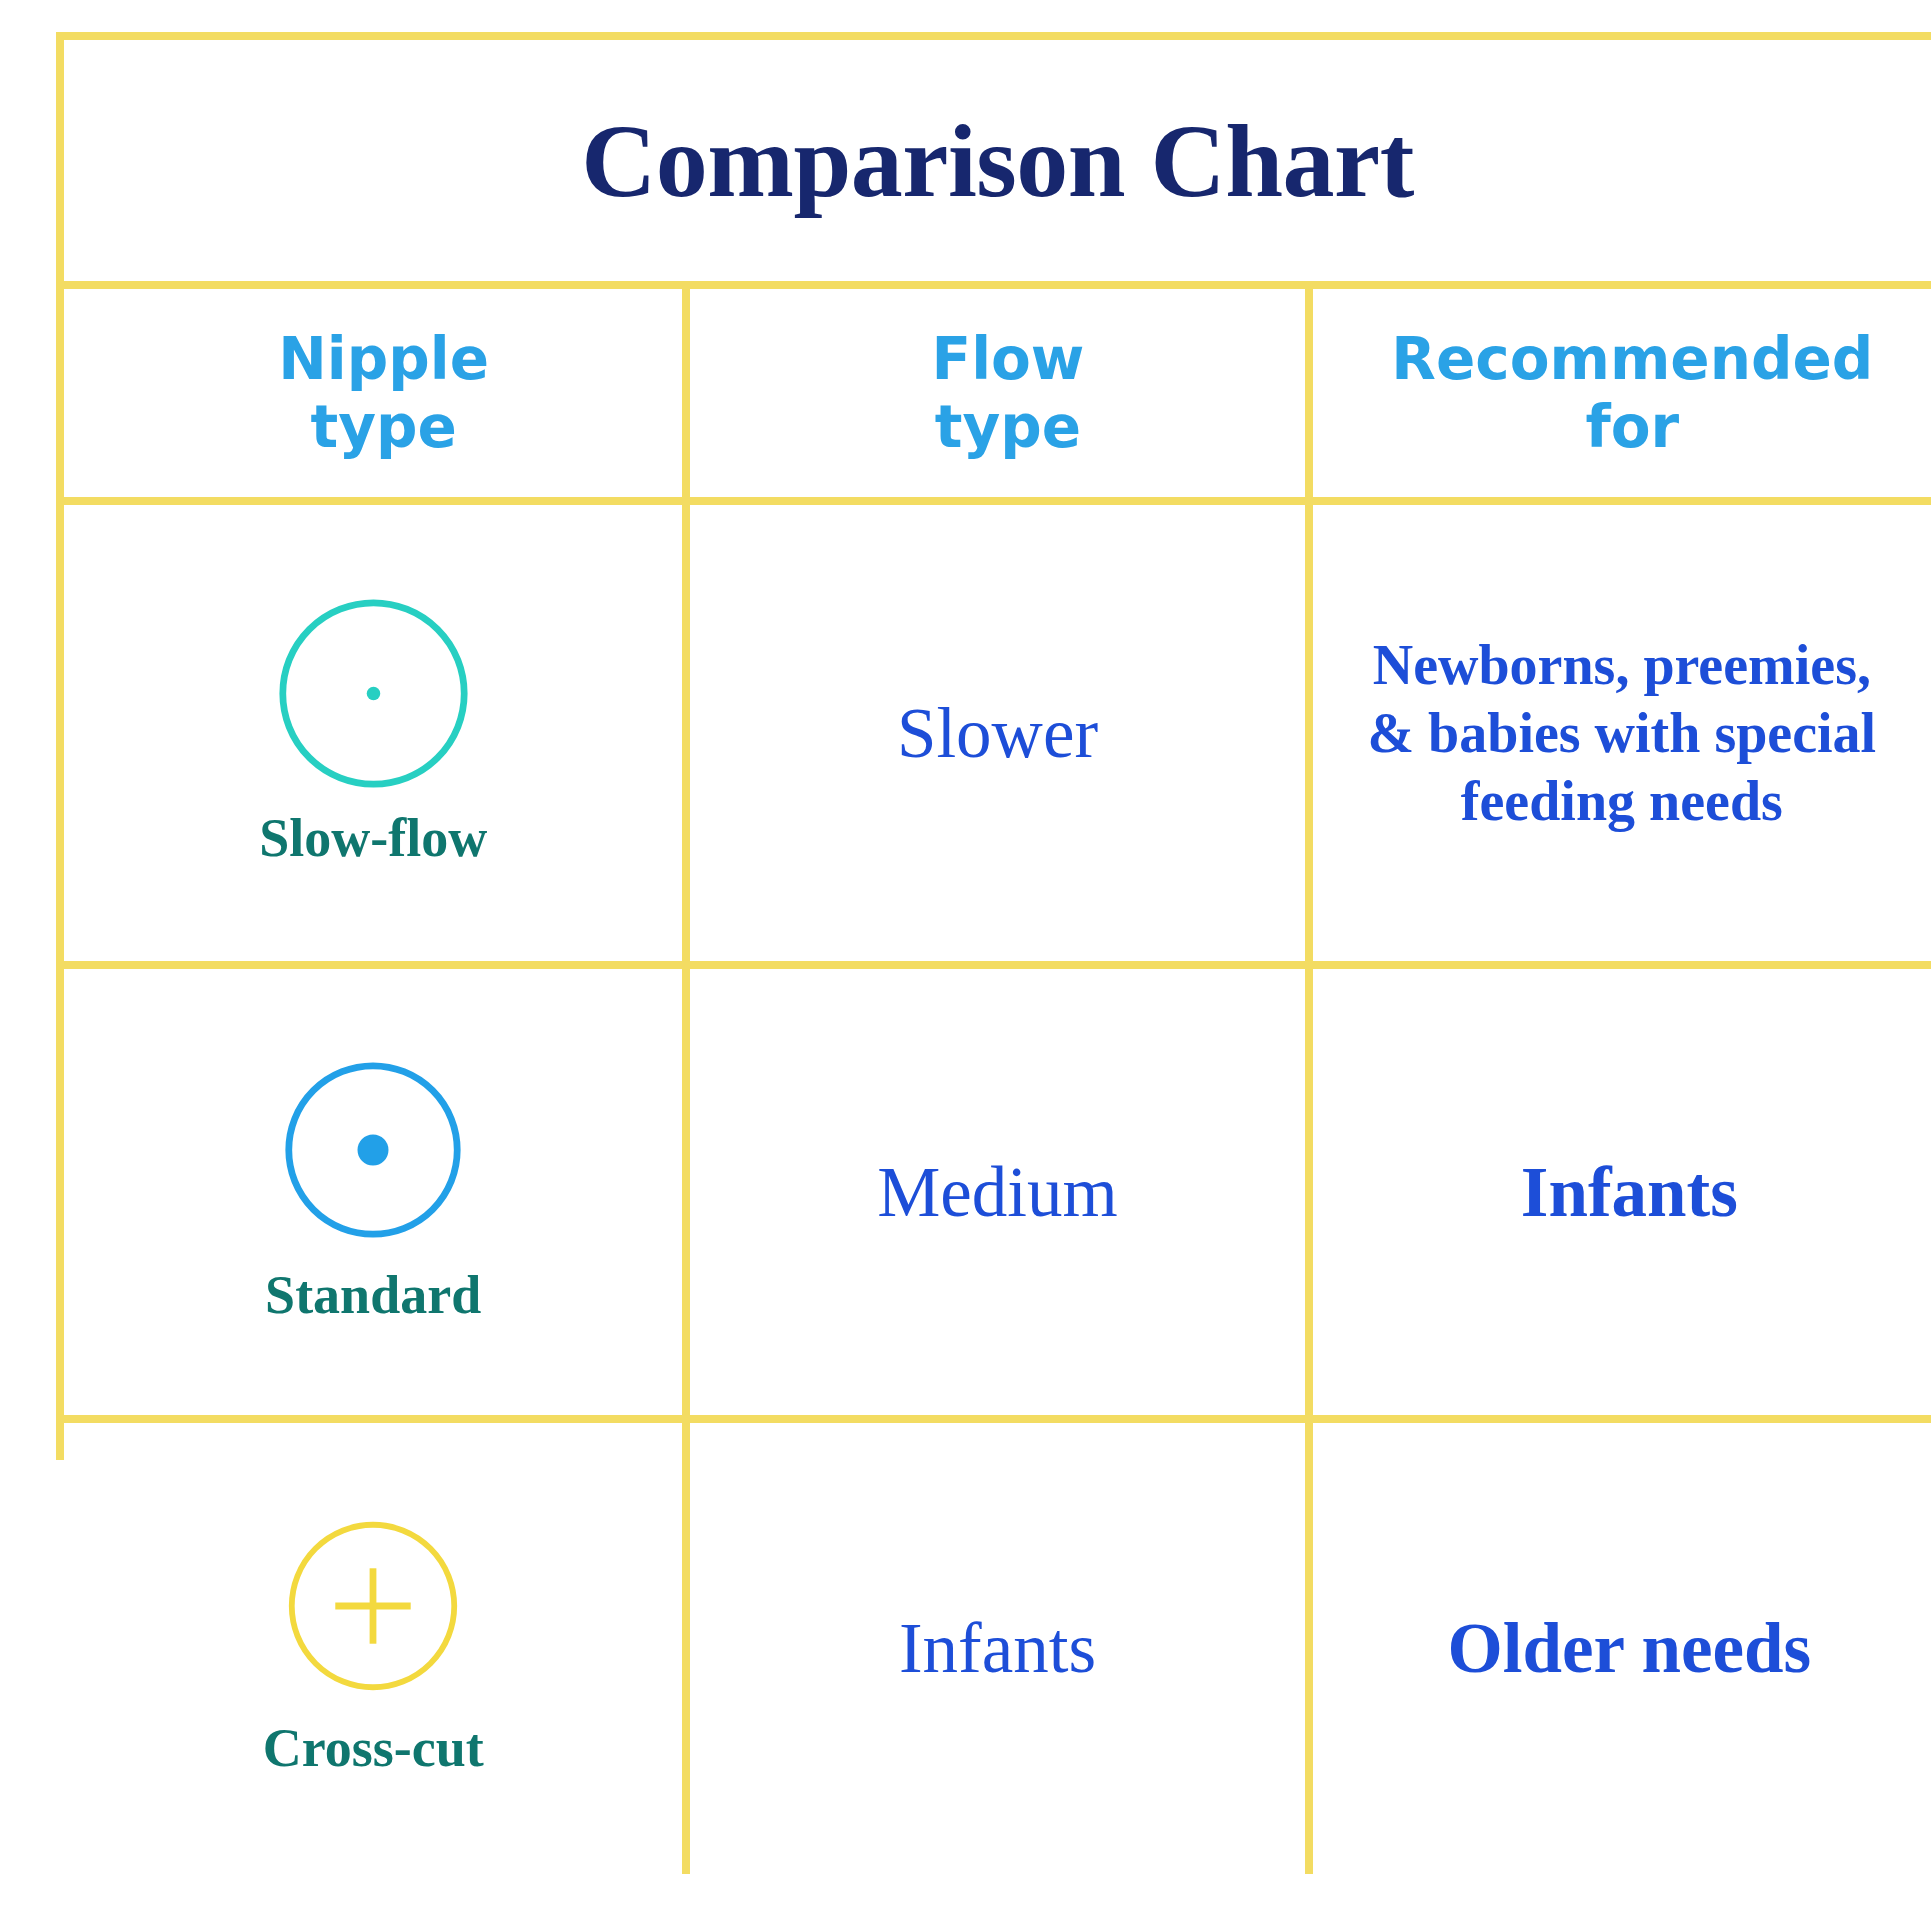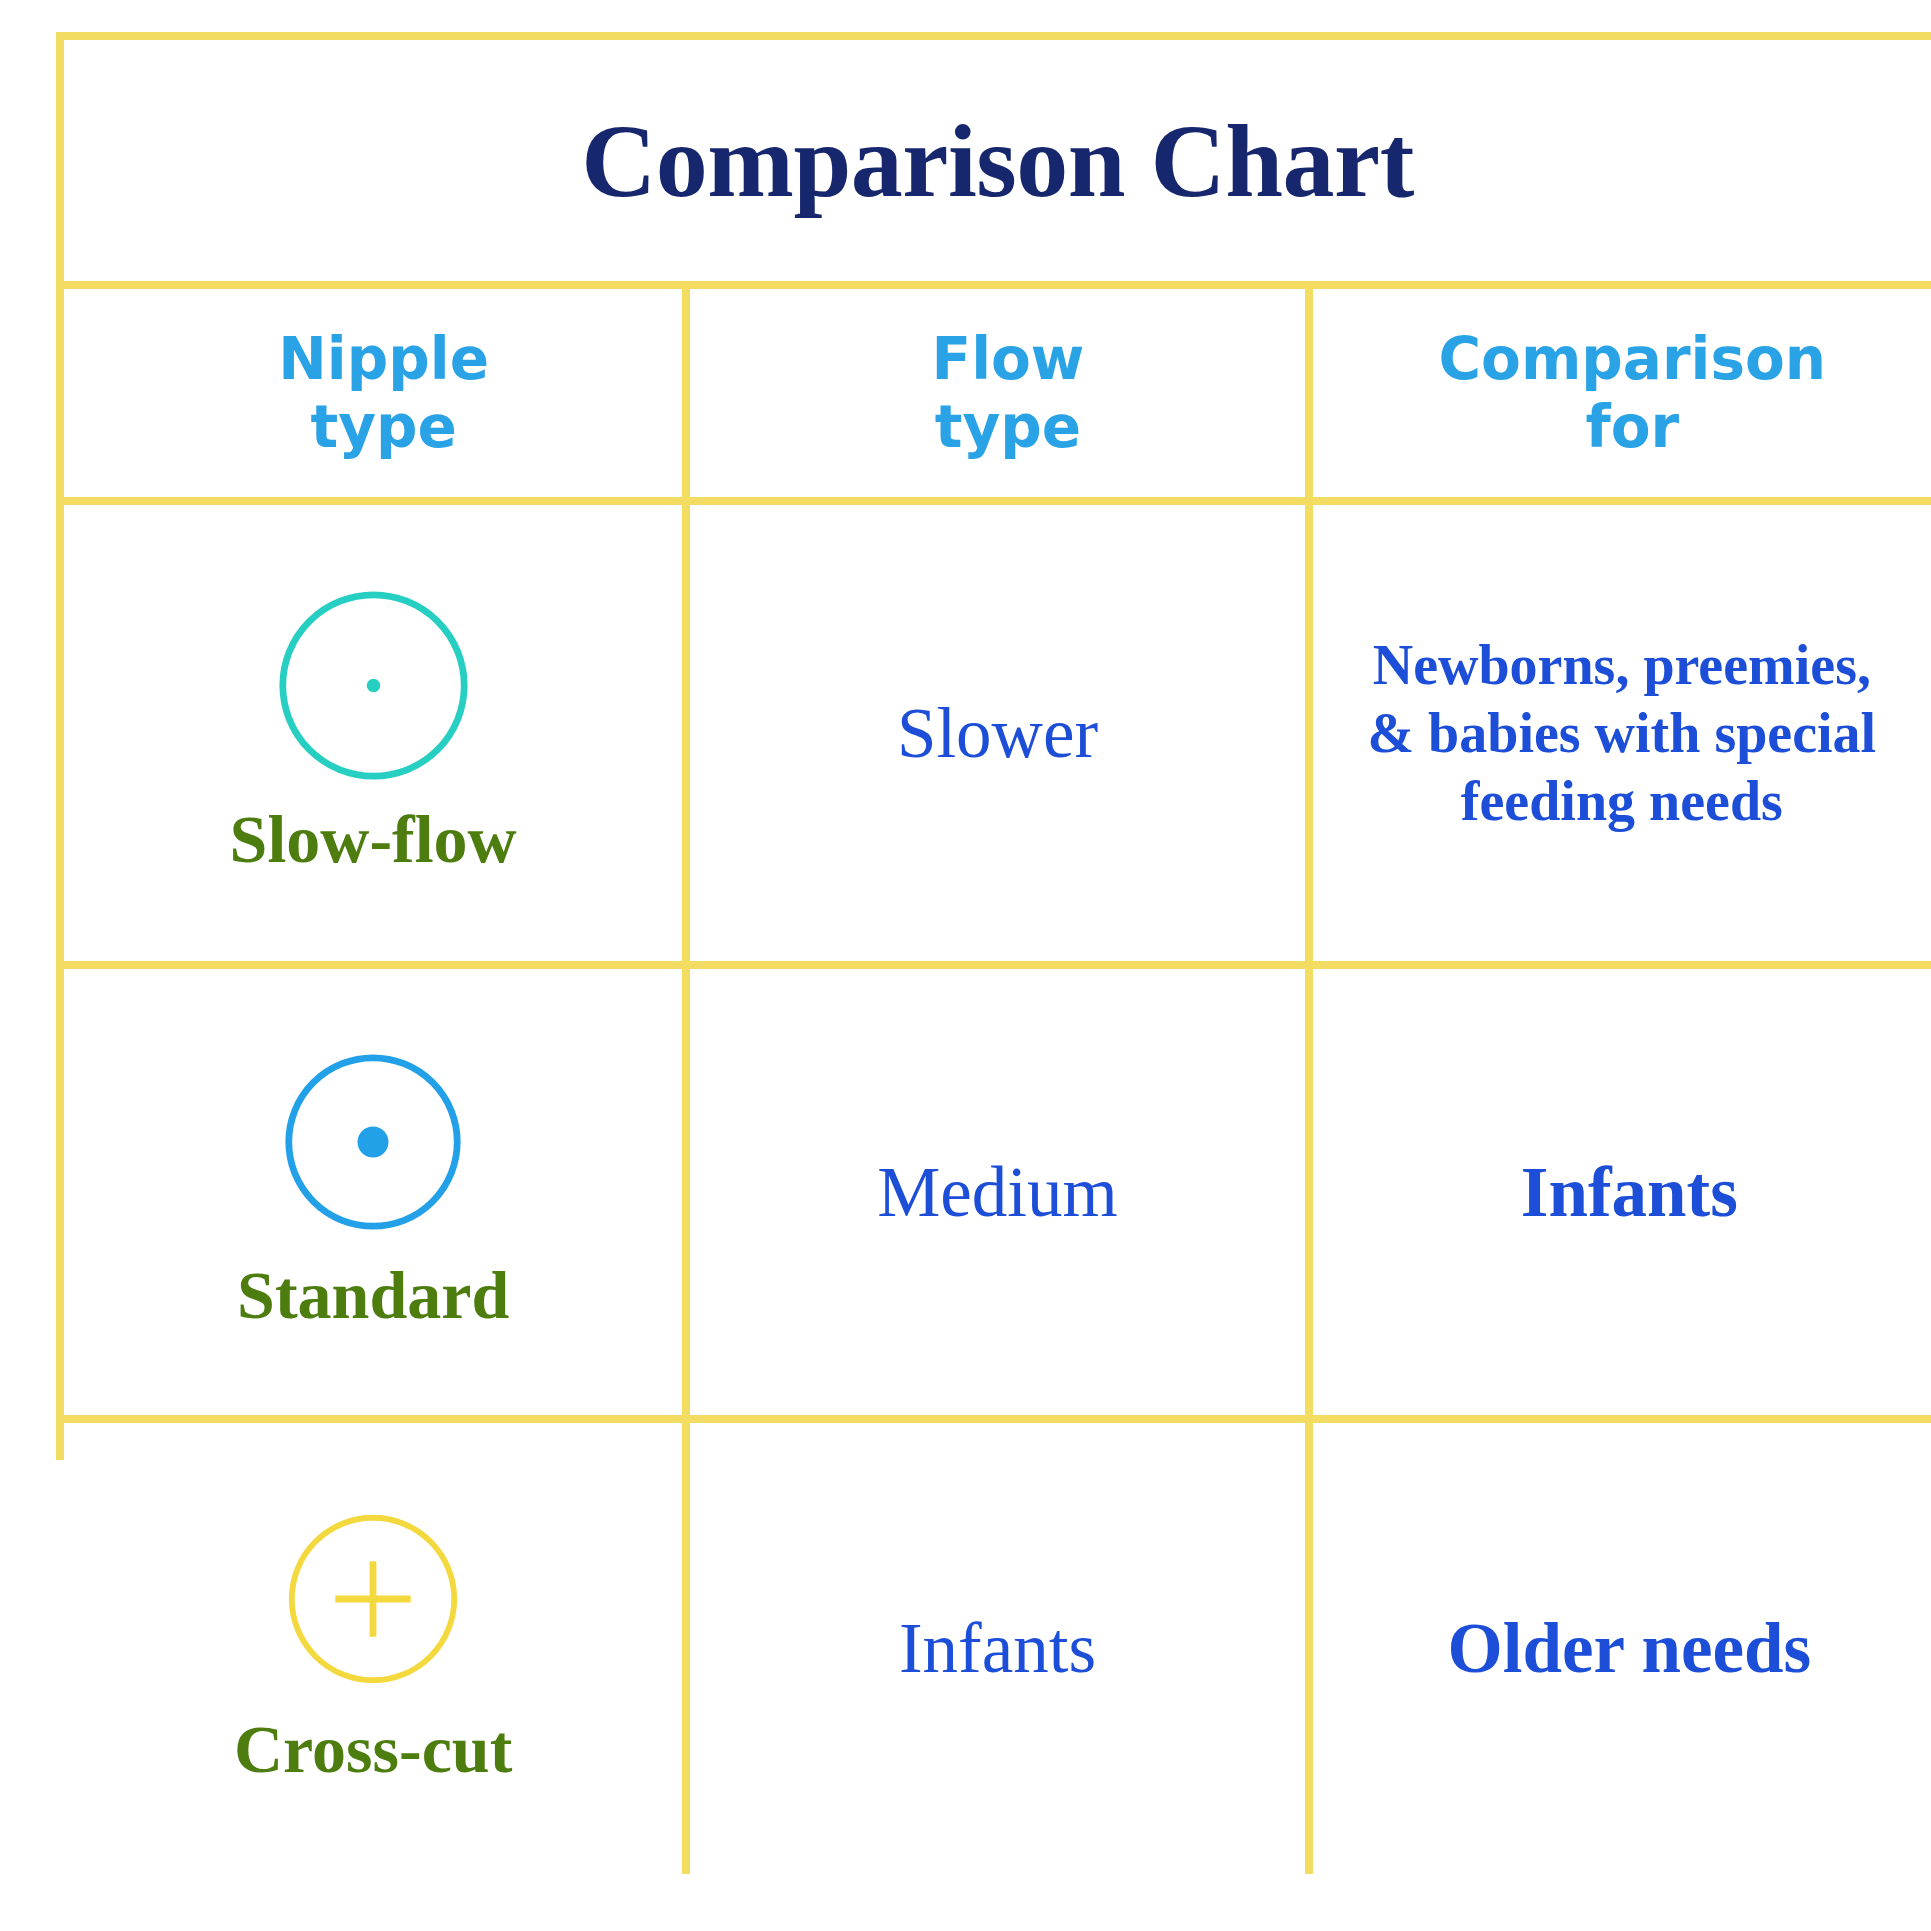--- a/index.html
+++ b/index.html
@@ -92,23 +92,23 @@
     align-items: center;
     justify-content: center;
   }
   .icon-wrap {
     display: block;
     line-height: 0;
   }
   .type-label {
     font-family: "Liberation Serif", "DejaVu Serif", serif;
     font-weight: bold;
-    font-size: 68px;
+    font-size: 54px;
     line-height: 1.1;
-    color: #4d7c0f;
+    color: #0f766e;
     white-space: nowrap;
   }
   .slow-caption  { margin-top: 19.3px; }
   .std-caption   { margin-top: 25px; }
   .cross-caption { margin-top: 25px; }
 
   
   .flow-text {
     font-family: "Liberation Serif", "DejaVu Serif", serif;
     font-weight: normal;
@@ -152,21 +152,21 @@
           </div>
         </td>
         <td>
           <div class="col-head">
             <div>Flow</div>
             <div>type</div>
           </div>
         </td>
         <td>
           <div class="col-head">
-            <div>Comparison</div>
+            <div>Recommended</div>
             <div>for</div>
           </div>
         </td>
       </tr>
 
       <tr class="body-row divided row-slow">
         <td>
           <div class="type-cell-inner">
             <span class="icon-wrap">
               <svg width="193" height="193" viewBox="0 0 200 200" aria-hidden="true">

